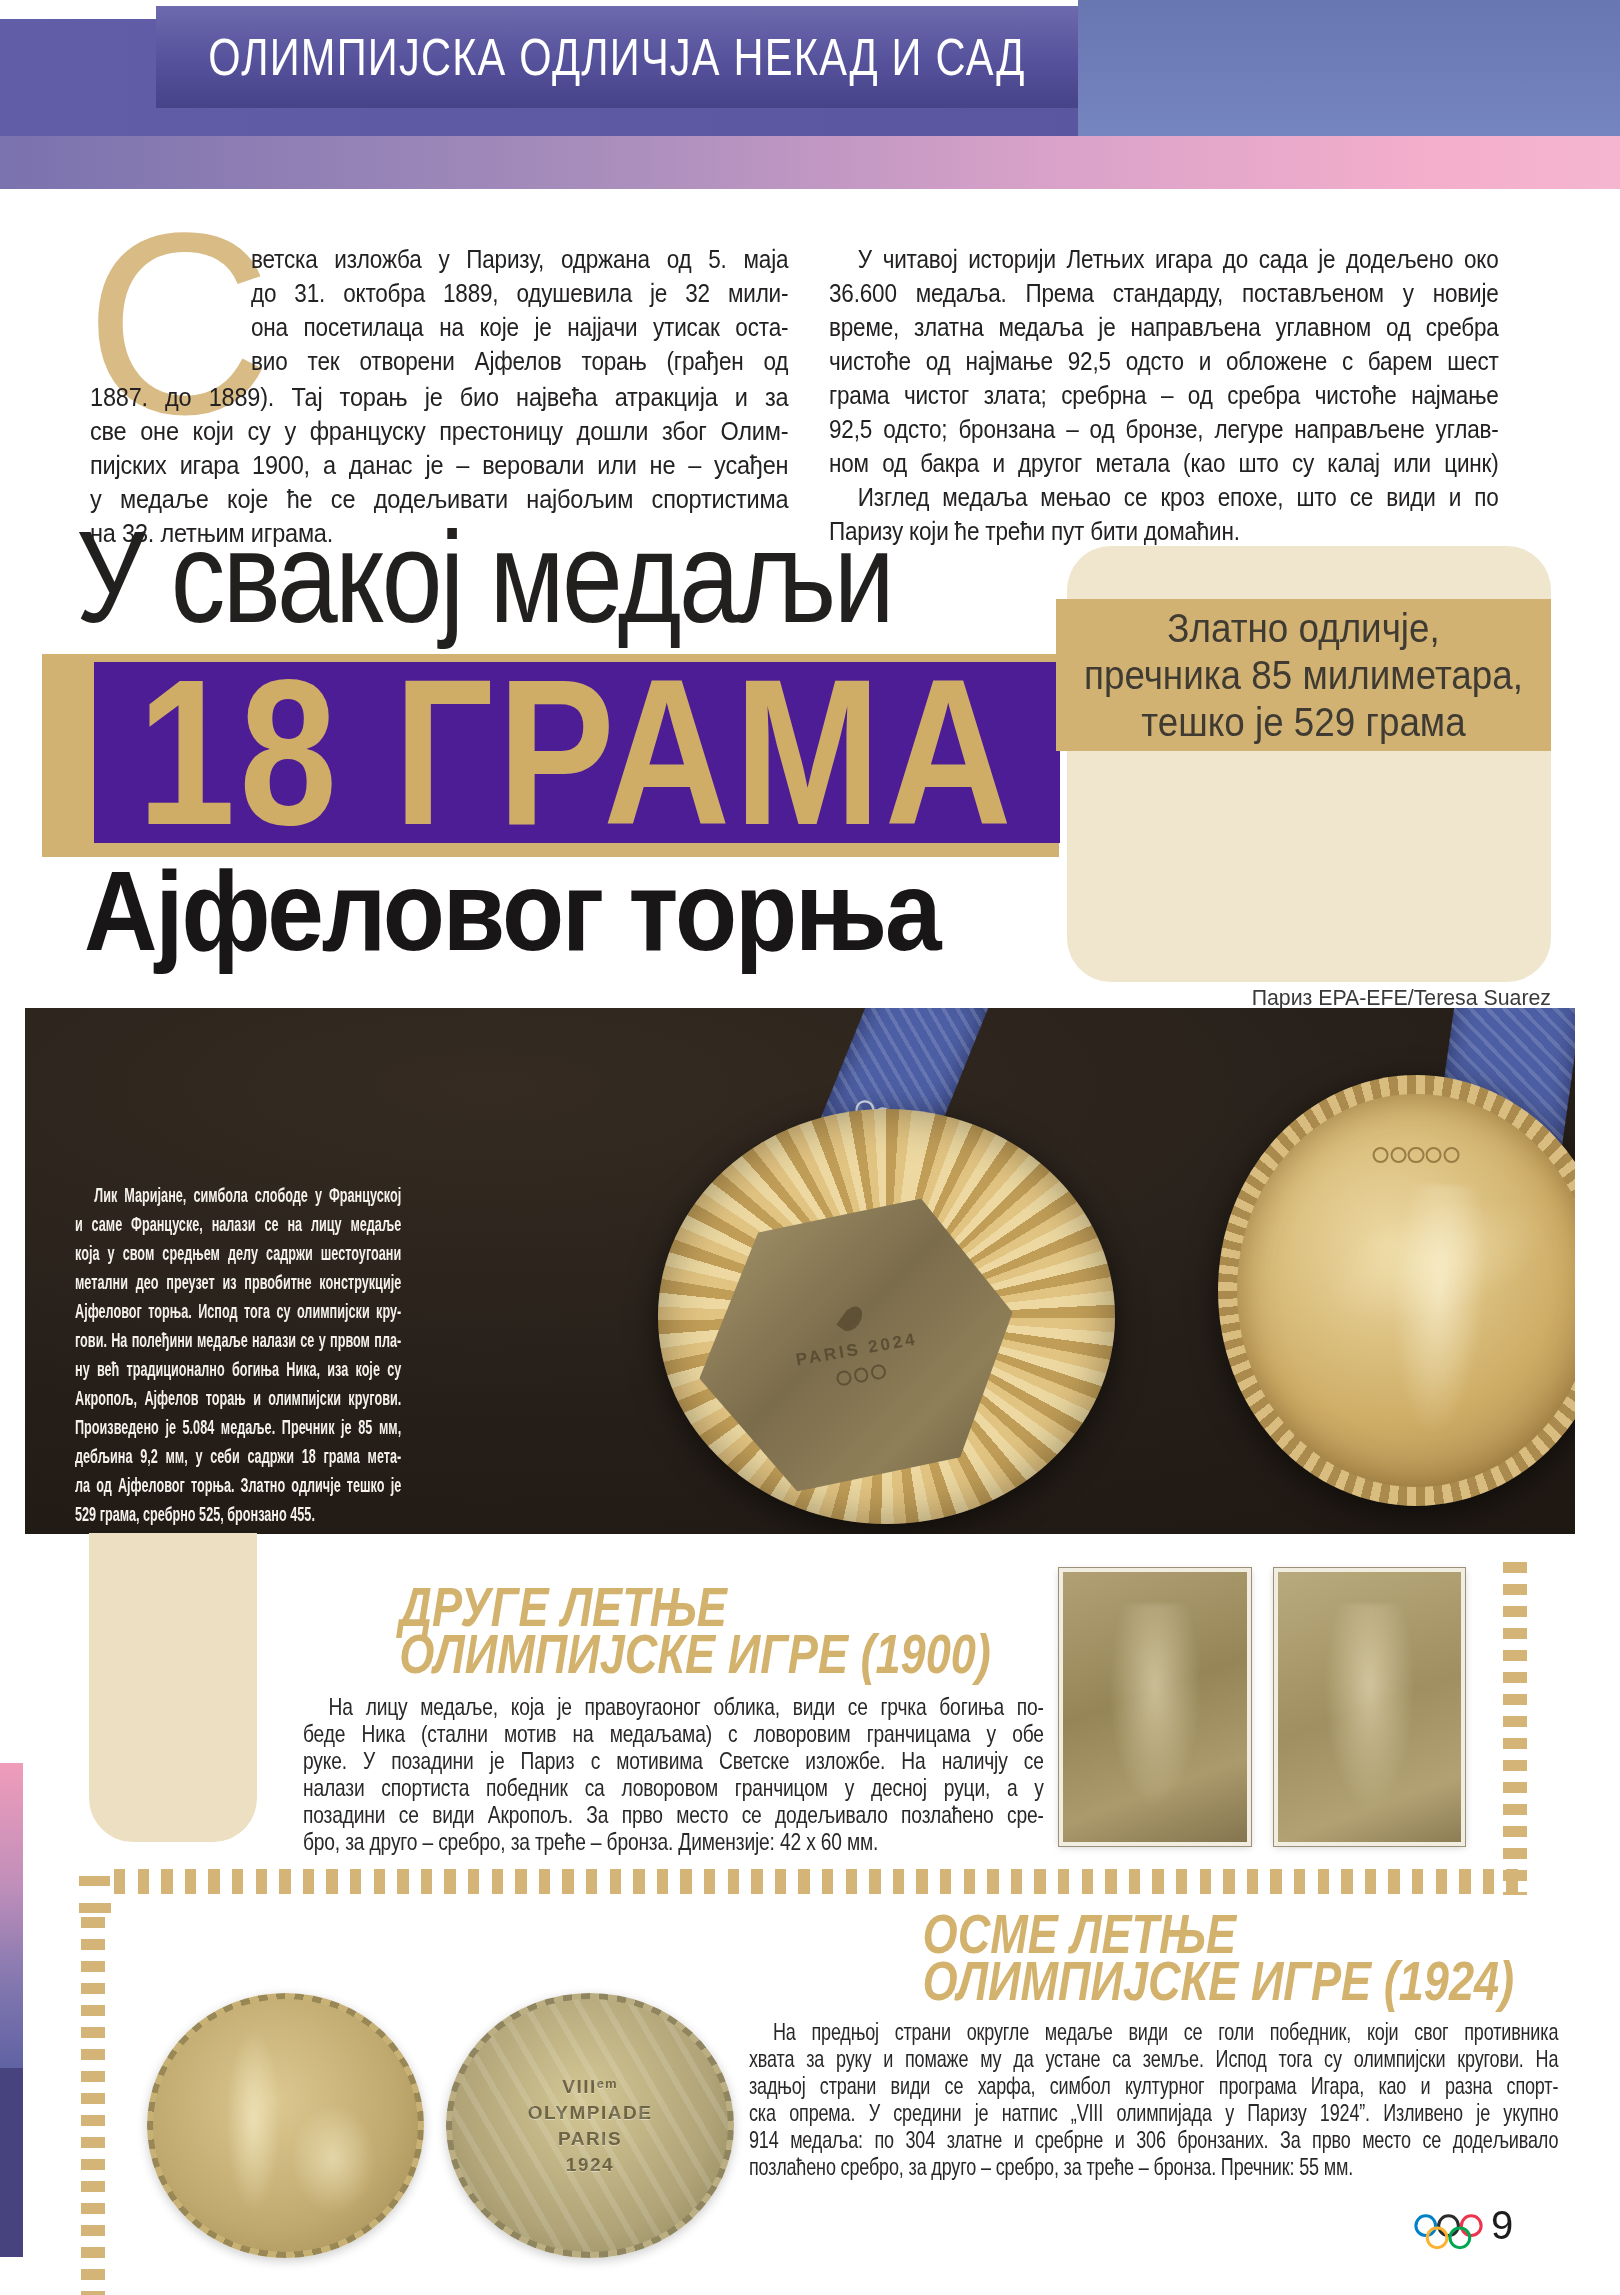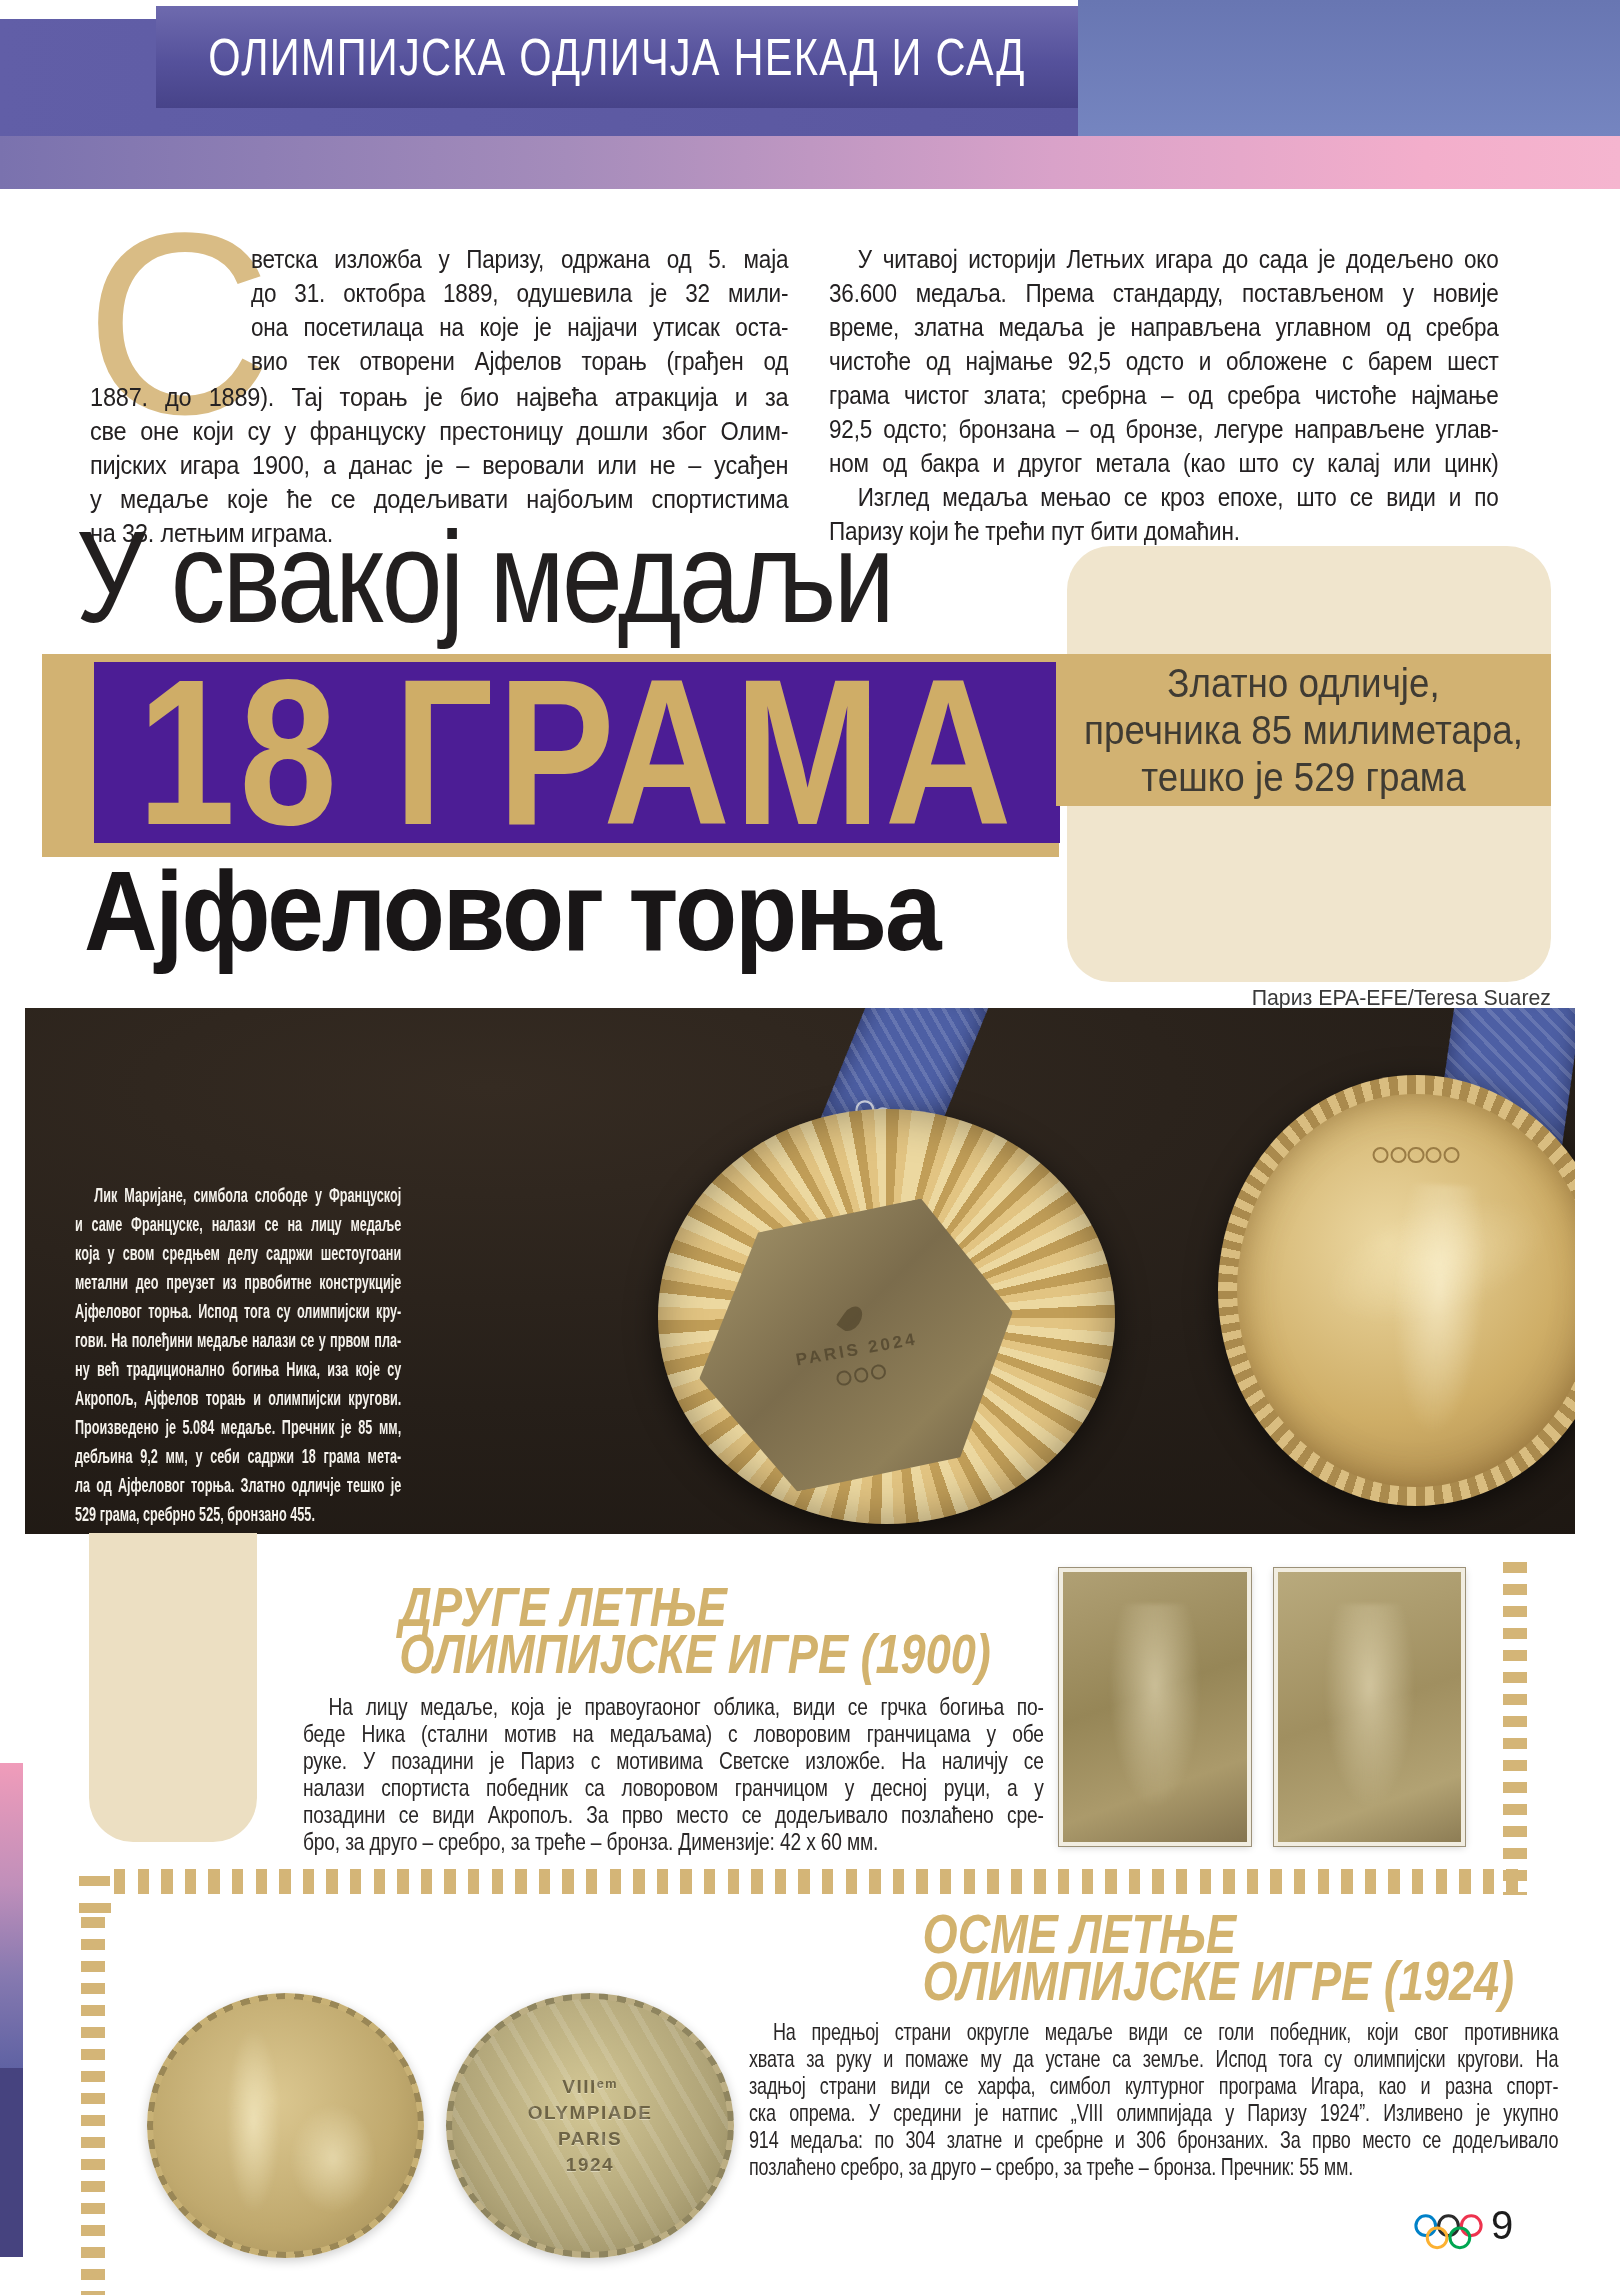--- a/index.html
+++ b/index.html
@@ -34,21 +34,21 @@
      color:#221f1f;transform:scaleX(.84);transform-origin:left top;white-space:nowrap;}
   .gold-band{left:42px;top:654px;width:1017px;height:203px;background:#d2b272;}
   .white-box{left:94px;top:662px;width:966px;height:181px;background:#4c1d95;
      display:flex;align-items:center;justify-content:center;}
   .big-gold{font-size:207px;font-weight:800;letter-spacing:4.6px;color:#cfad67;white-space:nowrap;
      transform:scaleX(.85);}
   .hl-bottom{left:84px;top:855px;font-size:113px;line-height:1;font-weight:800;letter-spacing:-2.3px;
      color:#191617;transform:scaleX(.9);transform-origin:left top;white-space:nowrap;}
 
   .beige-panel{left:1067px;top:546px;width:484px;height:436px;background:#f0e5cd;border-radius:44px;}
-  .callout-band{left:1056px;top:654px;width:495px;height:152px;background:#d2b272;
+  .callout-band{left:1056px;top:599px;width:495px;height:152px;background:#d2b272;
      display:flex;flex-direction:column;justify-content:center;}
   .callout-line{font-size:40px;line-height:47px;color:#3f3b33;text-align:center;transform:scaleX(.92);}
   .credit{left:1056px;top:986px;width:495px;text-align:right;font-size:21.3px;color:#3a3a3a;}
 
   
   .photo2024{left:25px;top:1008px;width:1550px;height:526px;overflow:hidden;
      background:radial-gradient(120% 110% at 30% 15%,#352b22 0%,#261f19 55%,#1d1712 100%);}
   .f-title{left:37px;top:26px;width:351px;text-align:center;}
   .f-title div{font-size:41px;line-height:48px;font-weight:800;font-style:italic;color:#d5b573;
      transform:scaleX(.84);white-space:nowrap;}

